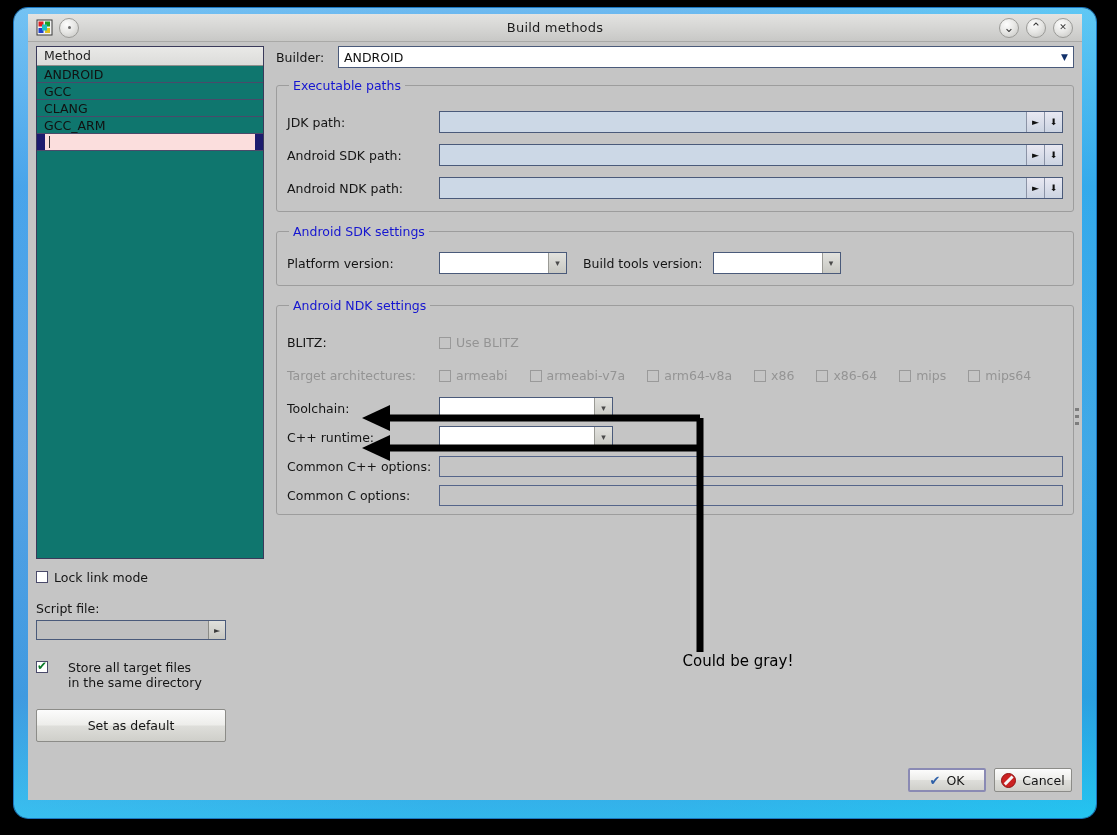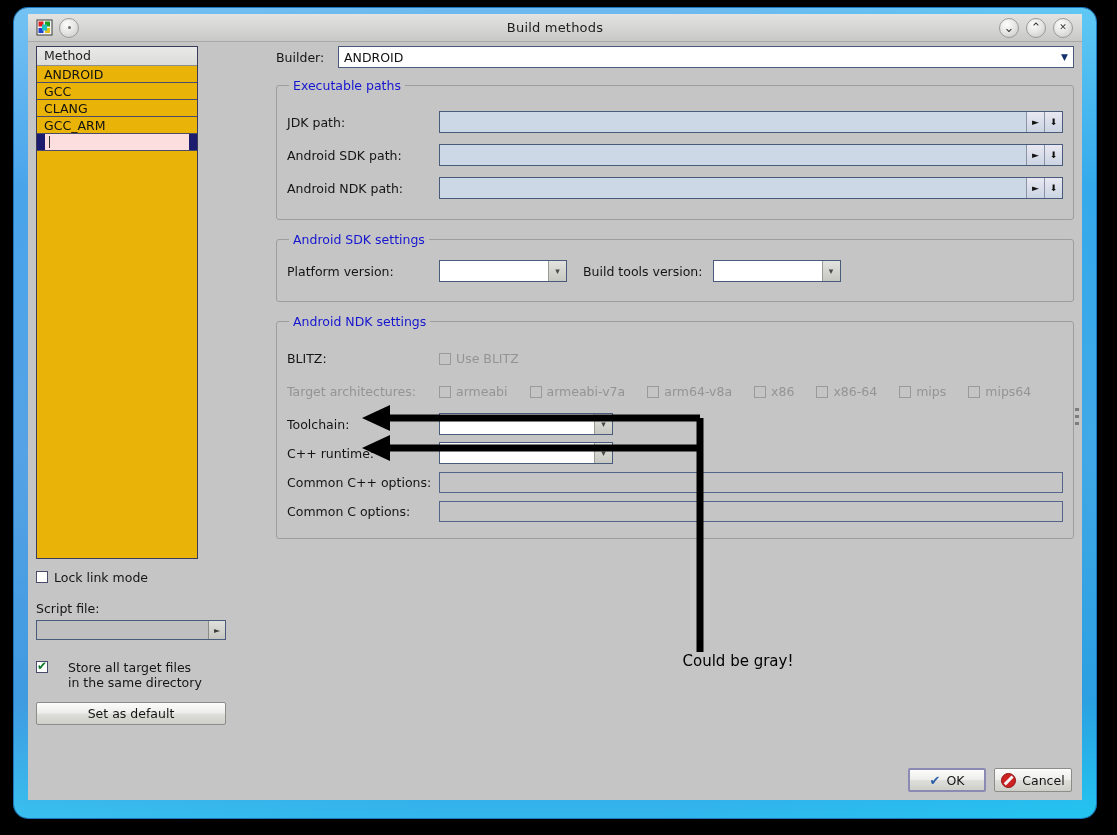--- a/index.html
+++ b/index.html
@@ -69,22 +69,22 @@
   #body {
     position: relative;
     flex: 1 1 auto;
     background: #c5c5c5;
     padding: 0;
   }
 
   
   #leftcol { position: absolute; left: 8px; top: 4px; width: 190px; }
   .list-box {
-    width: 162px; height: 513px;
-    background: #eab308;
+    width: 228px; height: 513px;
+    background: #0f766e;
     border: 1px solid #3a3a5a;
     box-sizing: border-box;
     overflow: hidden;
   }
   .list-header {
     height: 18px; line-height: 18px;
     background: linear-gradient(180deg,#e9e9e7,#dcdcda);
     border-bottom: 1px solid #8e8e8c;
     padding-left: 7px;
     font-size: 12.5px; color: #1d1d1d;
@@ -138,21 +138,21 @@
     font-size: 8px; color: #3a3a3a;
   }
   .btn {
     background: linear-gradient(180deg,#fcfcfc 0%,#ededea 48%,#dededa 52%,#cfcfca 100%);
     border: 1px solid #8c8c88;
     border-radius: 2px;
     font-size: 12.5px; color: #141414;
     display: flex; align-items: center; justify-content: center; gap: 6px;
     box-sizing: border-box;
   }
-  #set-default { width: 190px; height: 23px; margin-top: 12px; }
+  #set-default { width: 190px; height: 33px; margin-top: 19px; }
 
   
   #rightcol { position: absolute; left: 248px; top: 4px; right: 8px; }
   .builder-row { display: flex; align-items: center; gap: 0; justify-content: space-between; }
   .builder-label { font-size: 12.5px; color: #151515; width: 62px; }
   .combo {
     background: #ffffff;
     border: 1px solid #4a5a7a;
     box-sizing: border-box;
     display: flex; align-items: center;
@@ -169,21 +169,21 @@
     background: linear-gradient(180deg,#e2e2de,#c8c8c2);
     border-left: 1px solid #9a9a95;
     color: #4a4a4a;
   }
   #builder-combo { flex: 1 1 auto; height: 22px; }
 
   fieldset.group {
     border: 1px solid #9d9d9d;
     border-radius: 3px;
     margin: 10px 0 0 0;
-    padding: 8px 10px 10px 10px;
+    padding: 8px 10px 2px 10px;
   }
   fieldset.group > legend {
     font-size: 12.5px; color: #1515d0; padding: 0 4px; margin-left: 2px;
   }
   .row { display: flex; align-items: center; height: 24px; margin: 9px 0; }
   .row .lbl { width: 152px; font-size: 12.5px; color: #151515; }
   .row .lbl.dis { color: #949494; }
 
   .pathfield {
     flex: 1 1 auto; height: 22px;

